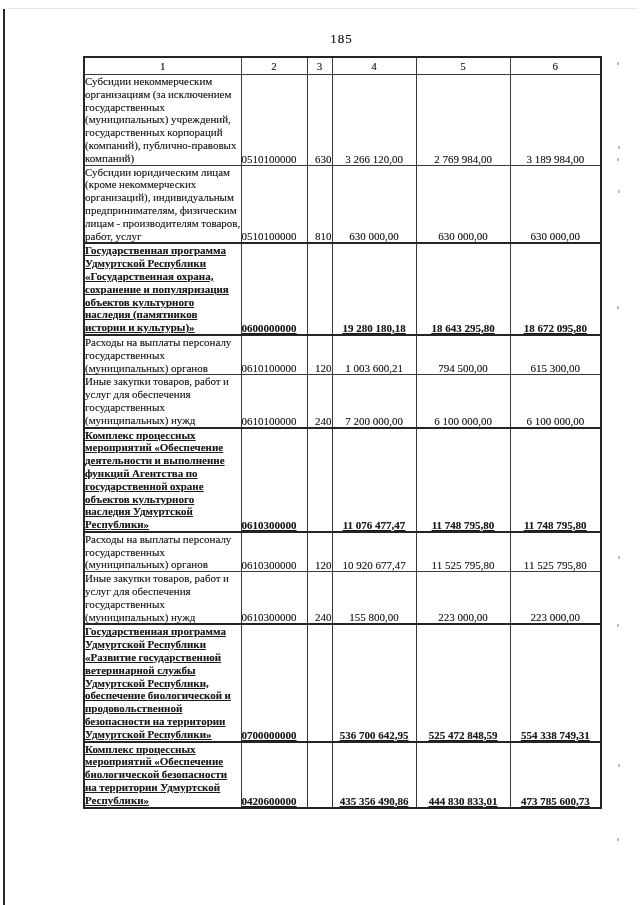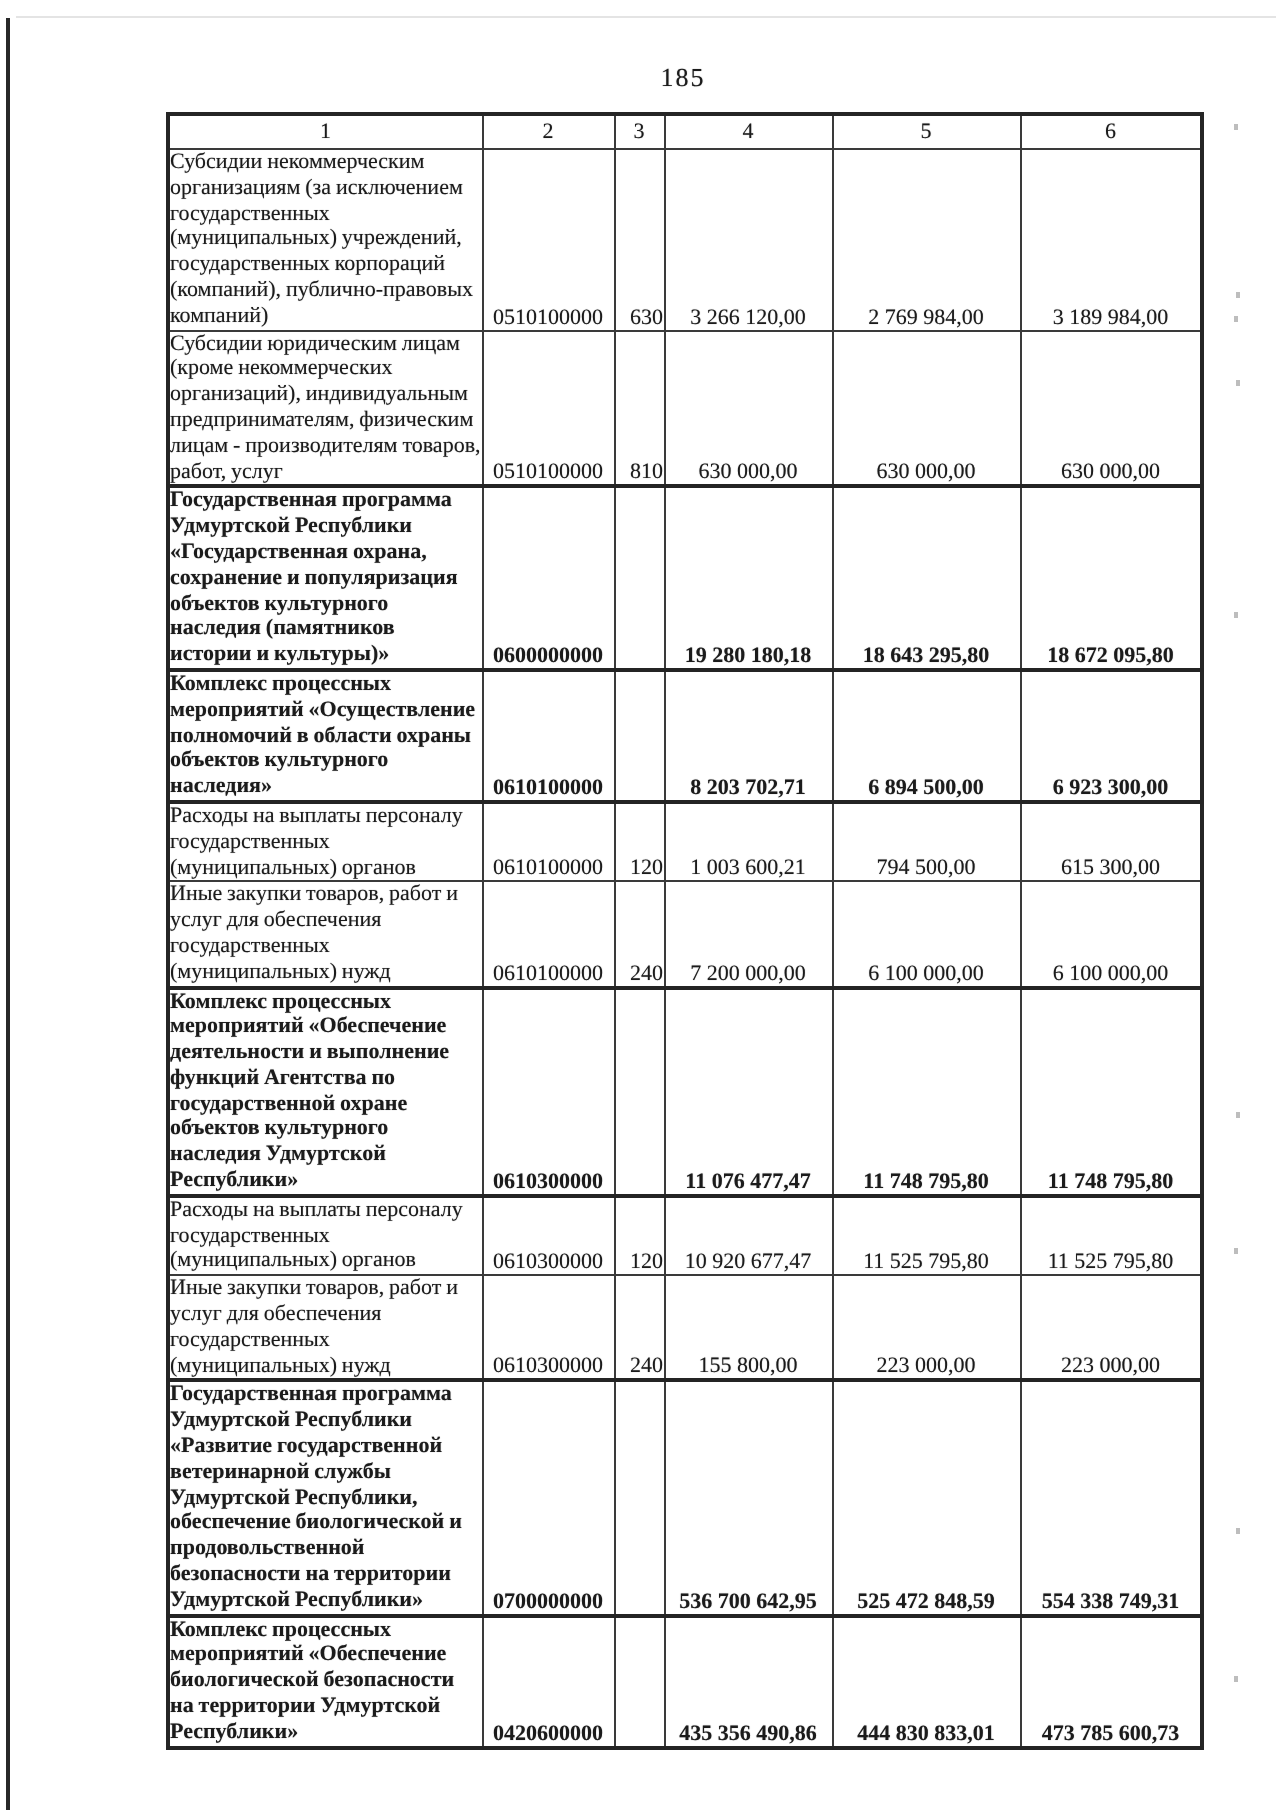--- a/index.html
+++ b/index.html
@@ -83,35 +83,35 @@
     line-height: 16px;
     border-bottom: 2px solid #2c2c2c;
   }
   td.name {
     text-align: left;
     line-height: 12.8px;
     padding: 1px 2px 1px 2px;
     word-spacing: -0.3px;
   }
   td.code {
-    text-align: center;
+    text-align: left;
     padding-bottom: 1px;
     white-space: nowrap;
   }
   td.etype {
     text-align: right;
     padding-bottom: 1px;
     white-space: nowrap;
   }
   td.num {
     text-align: center;
     padding: 0 2px 1px 0;
     white-space: nowrap;
   }
-  tr.section { font-weight: bold; }
+  tr.section { font-weight: bold; text-decoration: underline; }
   tr.section td {
     border-top: 2px solid #242424;
     border-bottom: 2px solid #242424;
   }
 </style>
 </head>
 <body>
 
 <div class="page">
 
@@ -166,28 +166,20 @@
         <td class="num">630 000,00</td>
       </tr>
       <tr class="section">
         <td class="name">Государственная программа Удмуртской Республики «Государственная охрана, сохранение и популяризация объектов культурного наследия (памятников истории и культуры)»</td>
         <td class="code">0600000000</td>
         <td class="etype"></td>
         <td class="num">19 280 180,18</td>
         <td class="num">18 643 295,80</td>
         <td class="num">18 672 095,80</td>
       </tr>
-      <tr class="section">
-        <td class="name">Комплекс процессных мероприятий «Осуществление полномочий в области охраны объектов культурного наследия»</td>
-        <td class="code">0610100000</td>
-        <td class="etype"></td>
-        <td class="num">8 203 702,71</td>
-        <td class="num">6 894 500,00</td>
-        <td class="num">6 923 300,00</td>
-      </tr>
       <tr>
         <td class="name">Расходы на выплаты персоналу государственных (муниципальных) органов</td>
         <td class="code">0610100000</td>
         <td class="etype">120</td>
         <td class="num">1 003 600,21</td>
         <td class="num">794 500,00</td>
         <td class="num">615 300,00</td>
       </tr>
       <tr>
         <td class="name">Иные закупки товаров, работ и услуг для обеспечения государственных (муниципальных) нужд</td>

